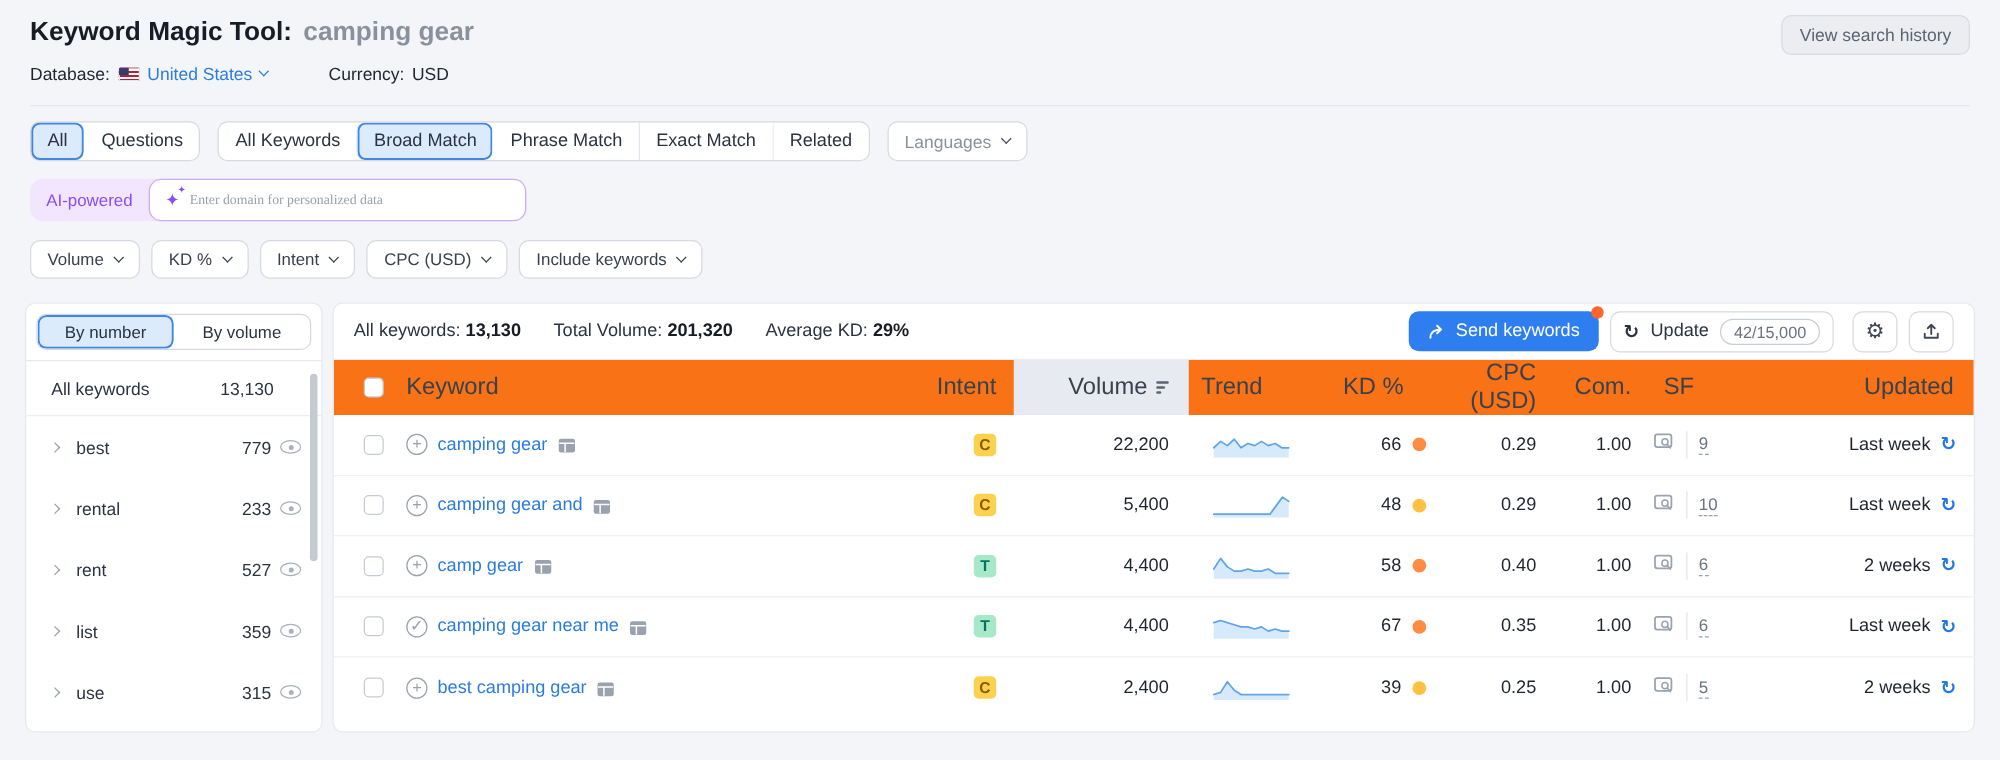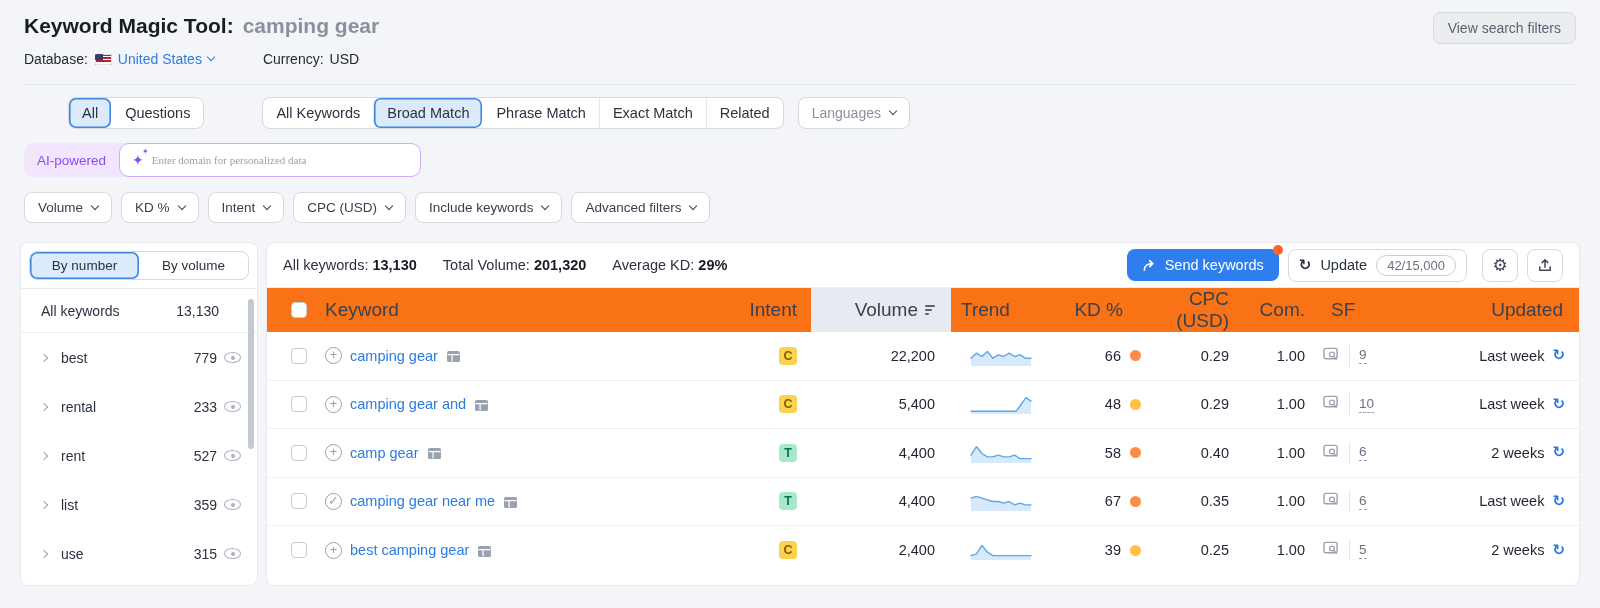--- a/index.html
+++ b/index.html
@@ -18,21 +18,21 @@
   .flag { position:relative; width:17px; height:11px; border-radius:1.5px; overflow:hidden; display:inline-block;
     background:repeating-linear-gradient(180deg,#b22234 0 1.6px,#ffffff 1.6px 3.2px); box-shadow:0 0 0 1px #e2e4e9 inset;}
   .flag::after { content:""; position:absolute; left:0; top:0; width:8px; height:6px; background:#3c3b6e; }
   .chv { display:inline-block; width:6px; height:6px; border-right:1.7px solid currentColor;
     border-bottom:1.7px solid currentColor; transform:rotate(45deg); margin-top:-4px; }
   .curr { margin-left:42px; display:flex; gap:6px; }
   .hr { border-top:1px solid #e3e6ec; margin-top:17px; }
 
   
   .tabs-row { display:flex; align-items:center; gap:14px; margin:12px 24px 0 24px; }
-  .seg { display:inline-flex; border:1px solid #d6d9e0; border-radius:8px; background:#fff;margin-left:44px; }
+  .seg { display:inline-flex; border:1px solid #d6d9e0; border-radius:8px; background:#fff; }
   .seg-btn { padding:7px 13px; font-size:14.5px; color:#2b3240; cursor:pointer; border-left:1px solid #e3e6ec; position:relative; }
   .seg-btn:first-child { border-left:none; border-radius:8px 0 0 8px; }
   .seg-btn:last-child { border-radius:0 8px 8px 0; }
   .seg-btn.active { background:#dcebfb; box-shadow:0 0 0 1.6px #3f87e0 inset; border-radius:7px; border-left-color:transparent; }
   .seg-btn.active + .seg-btn { border-left-color:transparent; }
   .drop-btn { display:inline-flex; align-items:center; gap:9px; background:#fff; border:1px solid #d6d9e0;
     border-radius:8px; padding:7px 13px; font-size:14px; color:#2b3240; cursor:pointer; }
   .drop-btn.gray { color:#8a919e; }
   .drop-btn .chv { color:#434a57; }
 
@@ -136,21 +136,21 @@
   .c-upd { display:flex; align-items:center; justify-content:flex-end; padding-right:14px; }
 </style>
 </head>
 <body>
 
 <div class="top">
   <div class="title-row">
     <span class="title">Keyword Magic Tool:</span>
     <span class="title-query">camping gear</span>
   </div>
-  <button class="hist-btn">View search filters</button>
+  <button class="hist-btn">View search history</button>
   <div class="db-row">
     <span>Database:</span>
     <span class="db-link">
       <span class="flag"></span>
       <span>United States</span>
       <span class="chv"></span>
     </span>
     <span class="curr">
       <span>Currency:</span>
       <span>USD</span>
@@ -199,24 +199,20 @@
   <div class="filter-btn">
       <span>Intent</span>
       <span class="chv"></span>
     </div>
   <div class="filter-btn">
       <span>CPC (USD)</span>
       <span class="chv"></span>
     </div>
   <div class="filter-btn">
       <span>Include keywords</span>
-      <span class="chv"></span>
-    </div>
-  <div class="filter-btn">
-      <span>Advanced filters</span>
       <span class="chv"></span>
     </div>
 </div>
 
 <div class="content">
 
   <div class="panel sidebar">
     <div class="side-toggle-wrap">
       <div class="side-toggle">
         <div class="tg active">By number</div>

